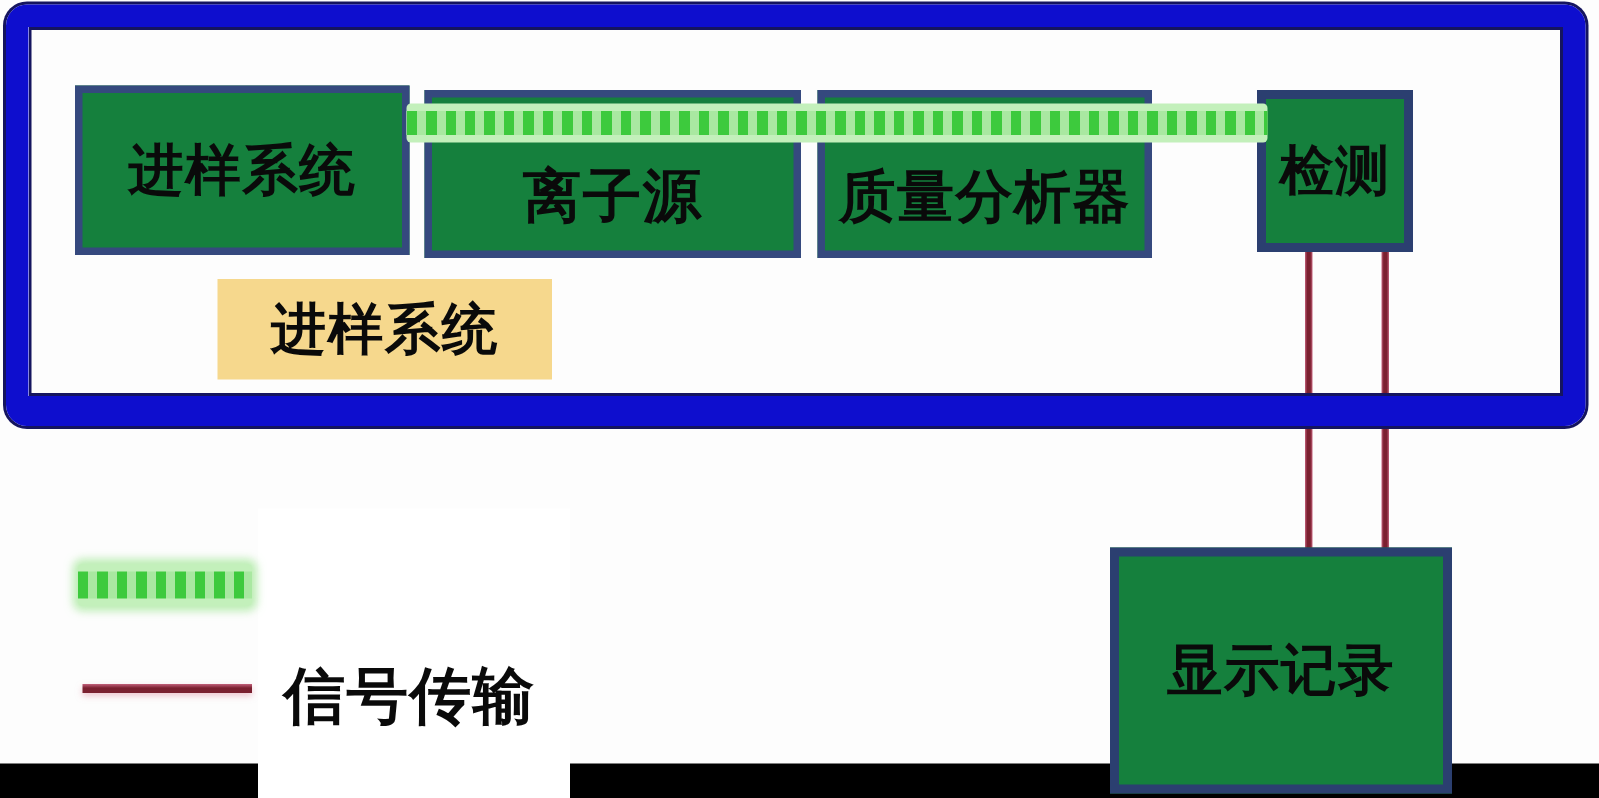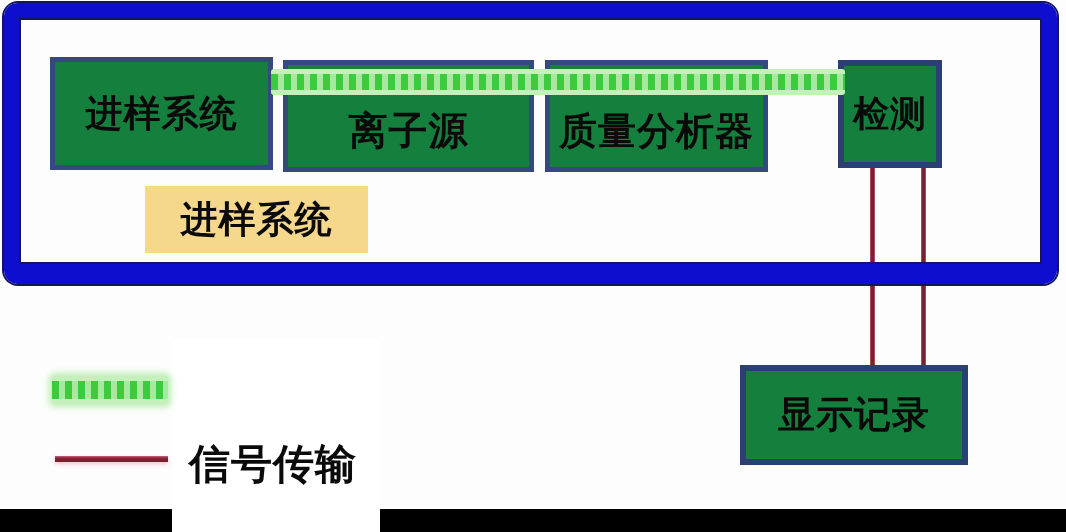--- a/index.html
+++ b/index.html
@@ -47,21 +47,21 @@
     display: flex; align-items: center; justify-content: center;
     font-weight: 700; color: var(--text);
     z-index: 2;
     letter-spacing: 1px;
   }
   .box-sample-inlet { left: 50px;  top: 57px; width: 223px; height: 113px; font-size: 37px; }
   .box-ion-source   { left: 283px; top: 60px; width: 251px; height: 112px; font-size: 39px; padding-top: 30px; }
   .box-mass-analyzer{ left: 545px; top: 60px; width: 223px; height: 112px; font-size: 38px; padding-top: 30px; }
   .box-detector     { left: 838px; top: 60px; width: 104px; height: 108px; font-size: 36px;
                       border-color: var(--box-border-dark); border-width: 6px; }
-  .box-display      { left: 740px; top: 365px; width: 228px; height: 100px; font-size: 37px;
+  .box-display      { left: 740px; top: 365px; width: 228px; height: 164px; font-size: 37px;
                       border-color: var(--box-border-dark); border-width: 6px; z-index: 4; }
   .box-vacuum {
     position: absolute;
     left: 145px; top: 186px; width: 223px; height: 67px;
     background: var(--vacuum-bg);
     display: flex; align-items: center; justify-content: center;
     font-weight: 700; font-size: 37px; color: var(--text);
     z-index: 2; letter-spacing: 1px;
   }
   

